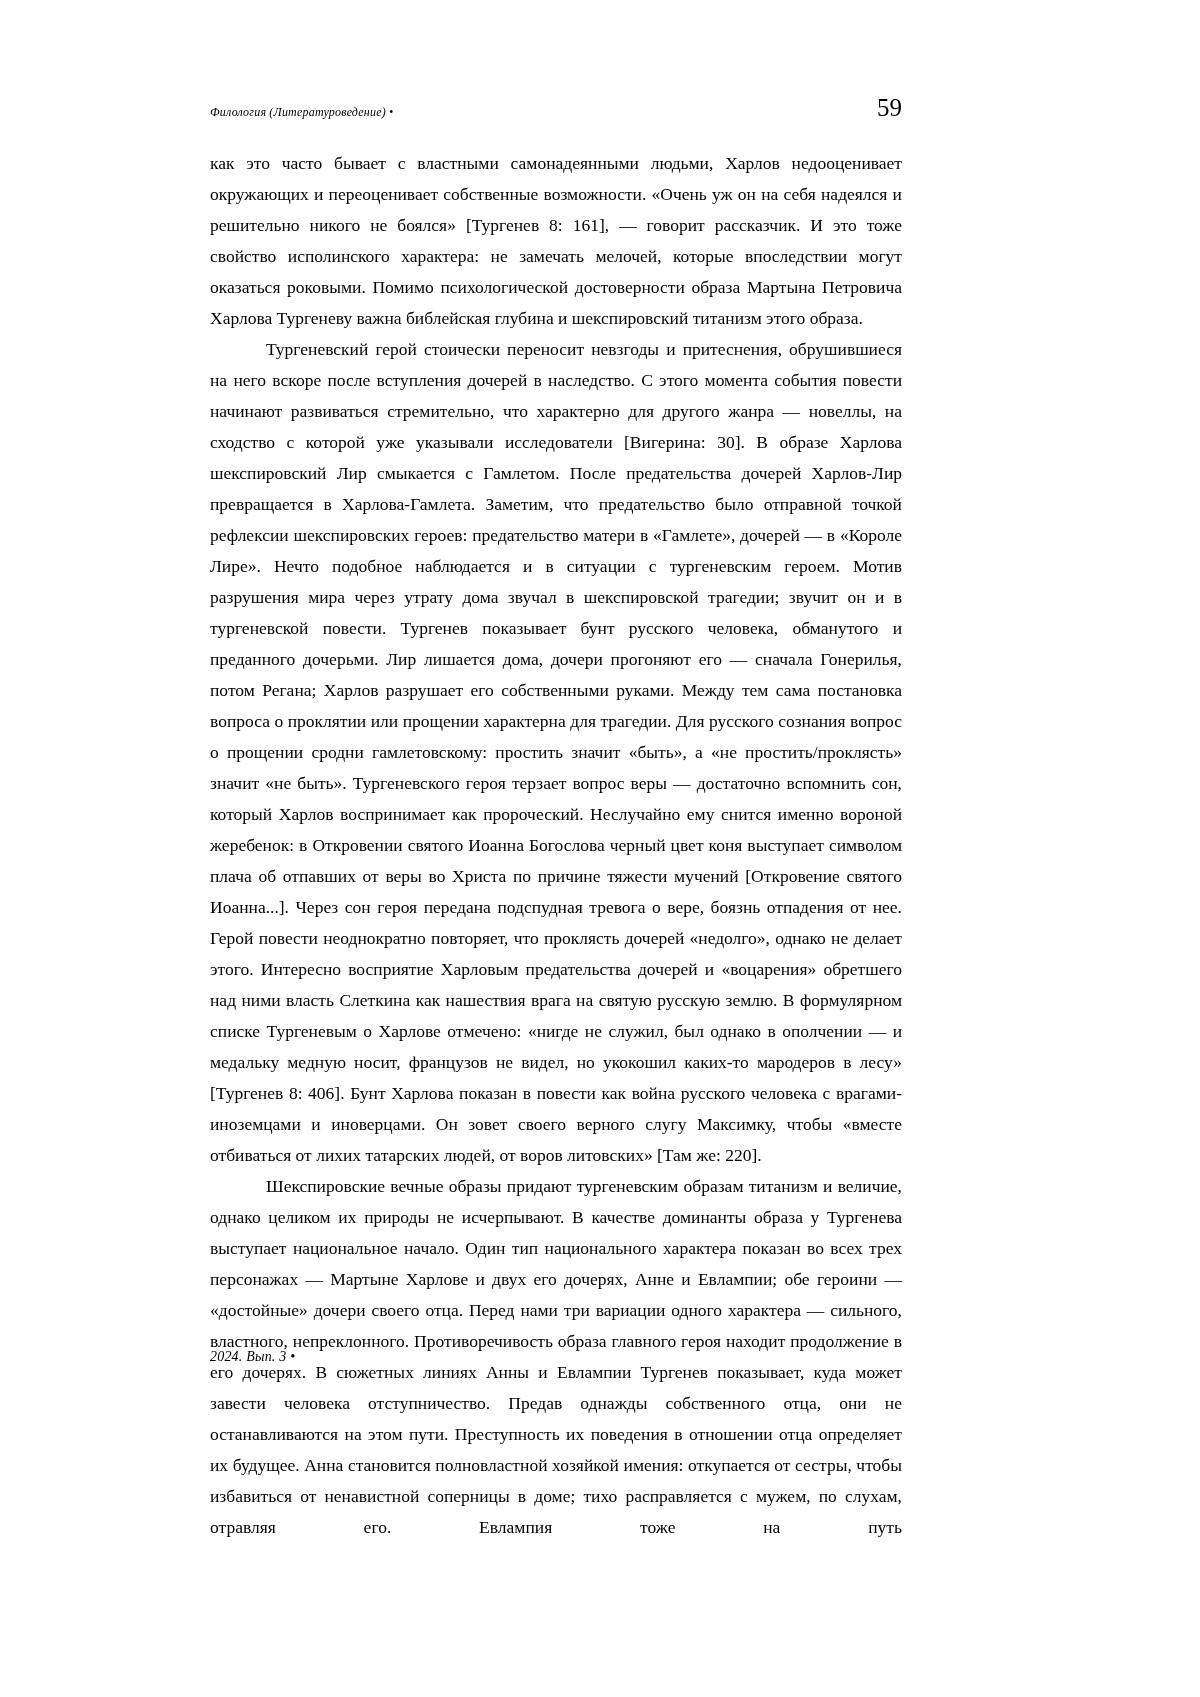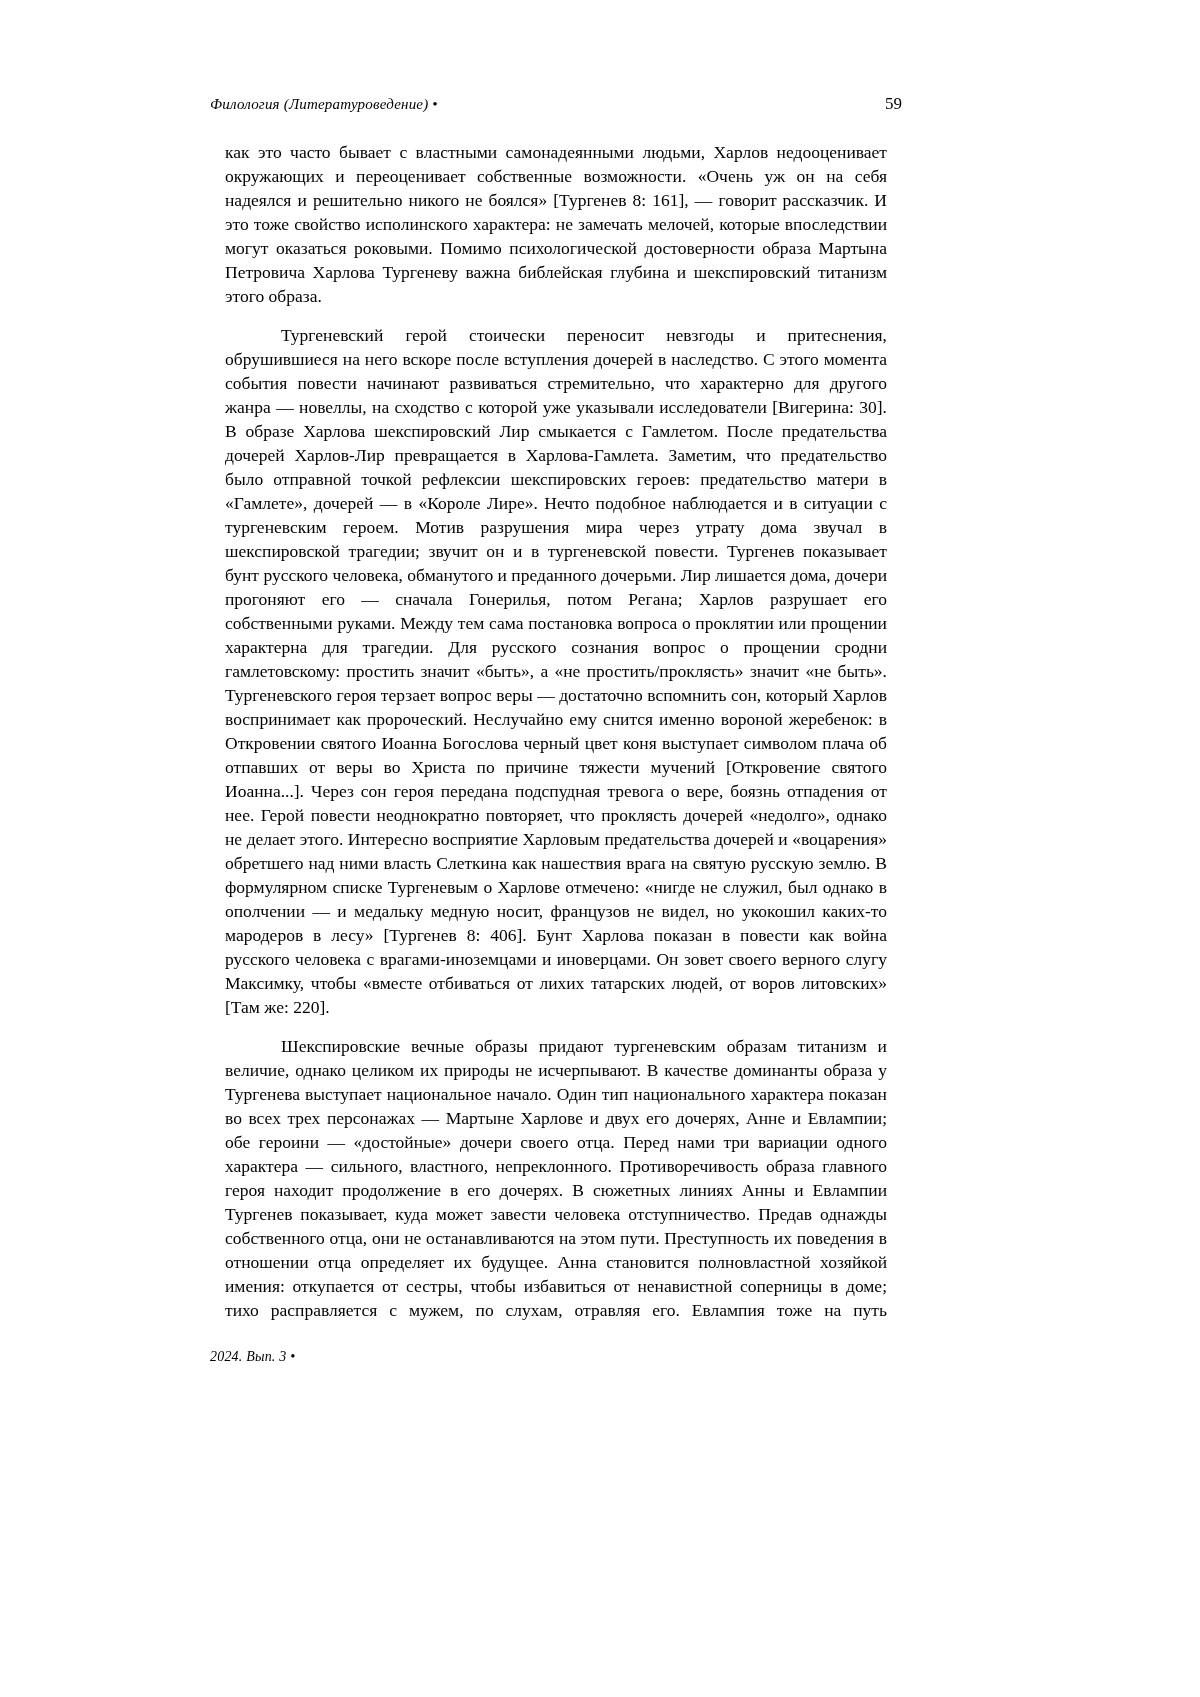--- a/index.html
+++ b/index.html
@@ -27,30 +27,30 @@
     width: 692px;
   }
   .page-header {
     display: flex;
     justify-content: space-between;
     align-items: baseline;
     margin-bottom: 26px;
   }
   .running-head {
     font-style: italic;
-    font-size: 15px;
+    font-size: 12px;
     letter-spacing: 0.2px;
   }
   .page-number {
-    font-size: 17px;
+    font-size: 25px;
   }
   .body-text p {
-    margin: 15px;
+    margin: 0;
     font-size: 17.5px;
-    line-height: 24px;
+    line-height: 31px;
     text-align: justify;
   }
   .body-text p.indent {
     text-indent: 56px;
   }
   .body-text p.justify-last {
     text-align-last: justify;
     font-family: Liberation Serif, serif;
   }
   .page-footer {

